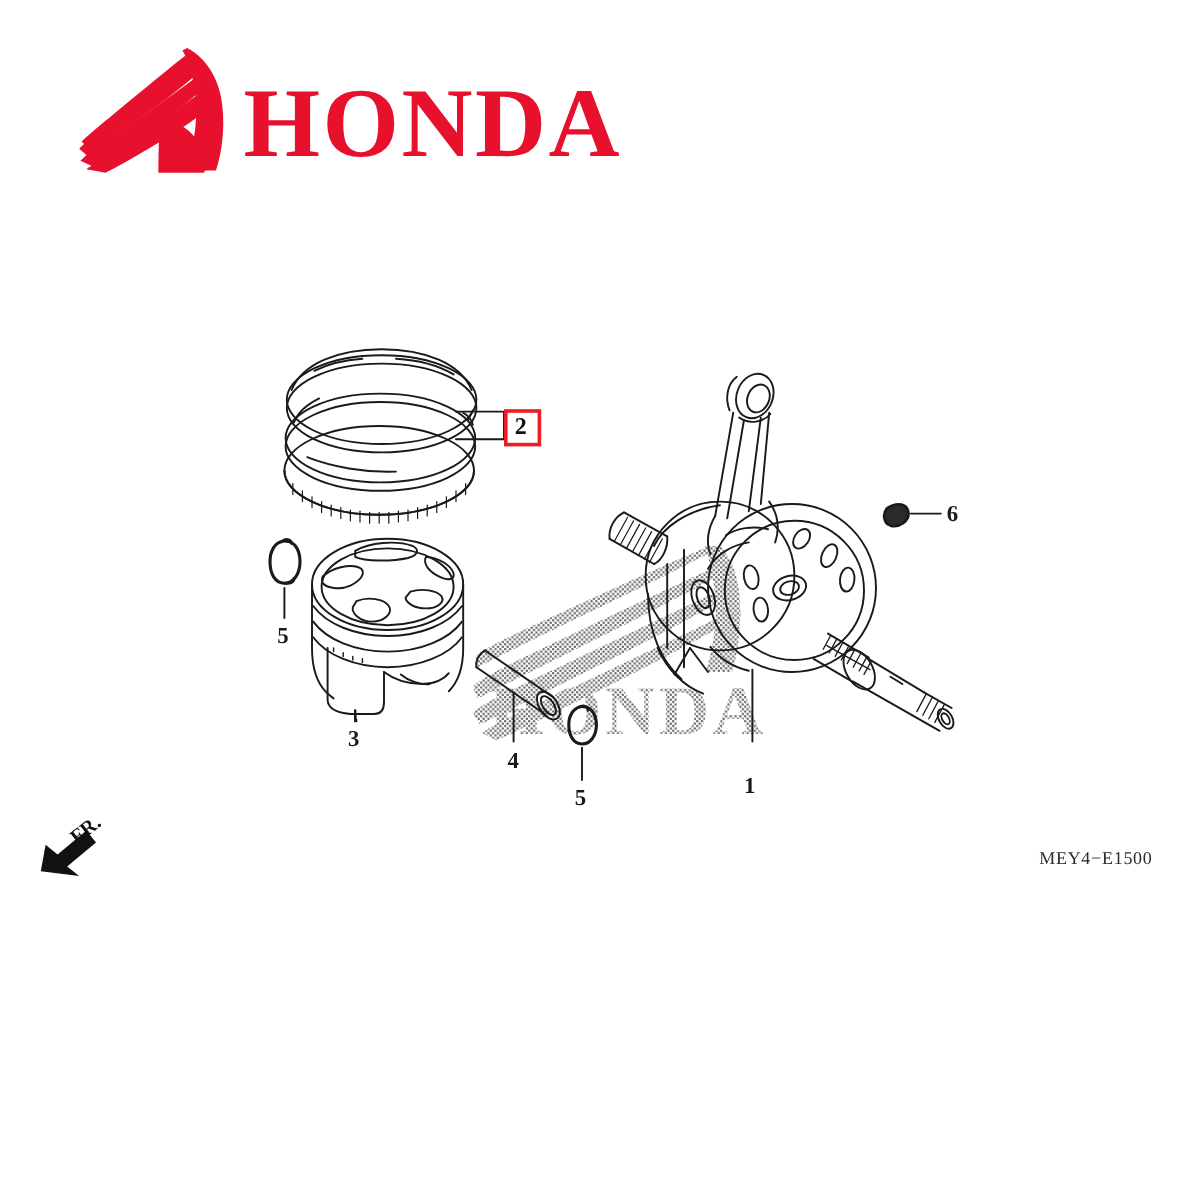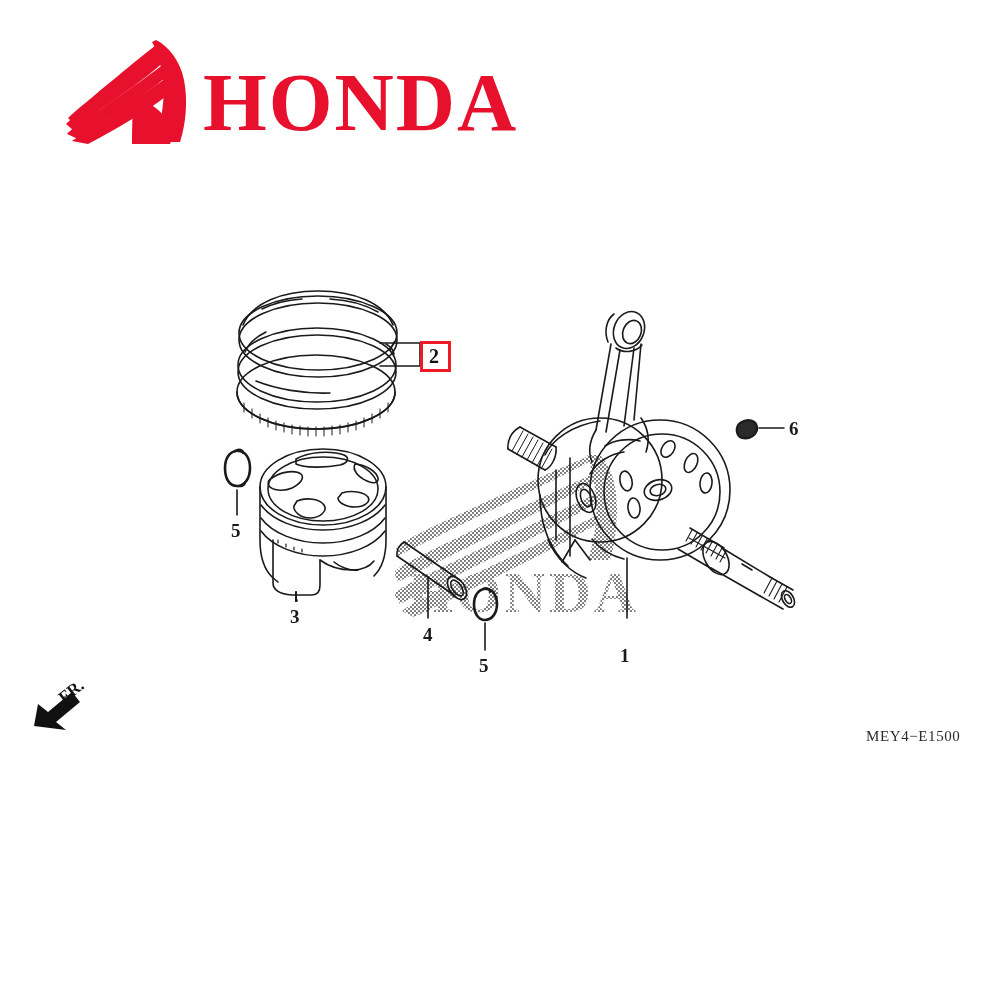--- a/index.html
+++ b/index.html
@@ -63,21 +63,20 @@
   }
   #diagram-code {
     position: absolute;
     left: 866px;
     top: 708px;
     font-family: "Liberation Serif", serif;
     font-size: 15px;
     letter-spacing: 0.6px;
     color: #2b2b2b;
     white-space: nowrap;
-    margin-top: 20px;
   }
 </style>
 </head>
 <body>
 
 <div id="brand">
   <svg width="500" height="110" viewBox="0 0 500 110">
 
     <g fill="#e8112d">
       <path d="M112 4 C 96 16, 70 38, 48 56 C 36 66, 26 74, 20 80 L 24 84 C 34 76, 50 64, 66 52 C 84 39, 100 26, 112 16 Z"></path>

